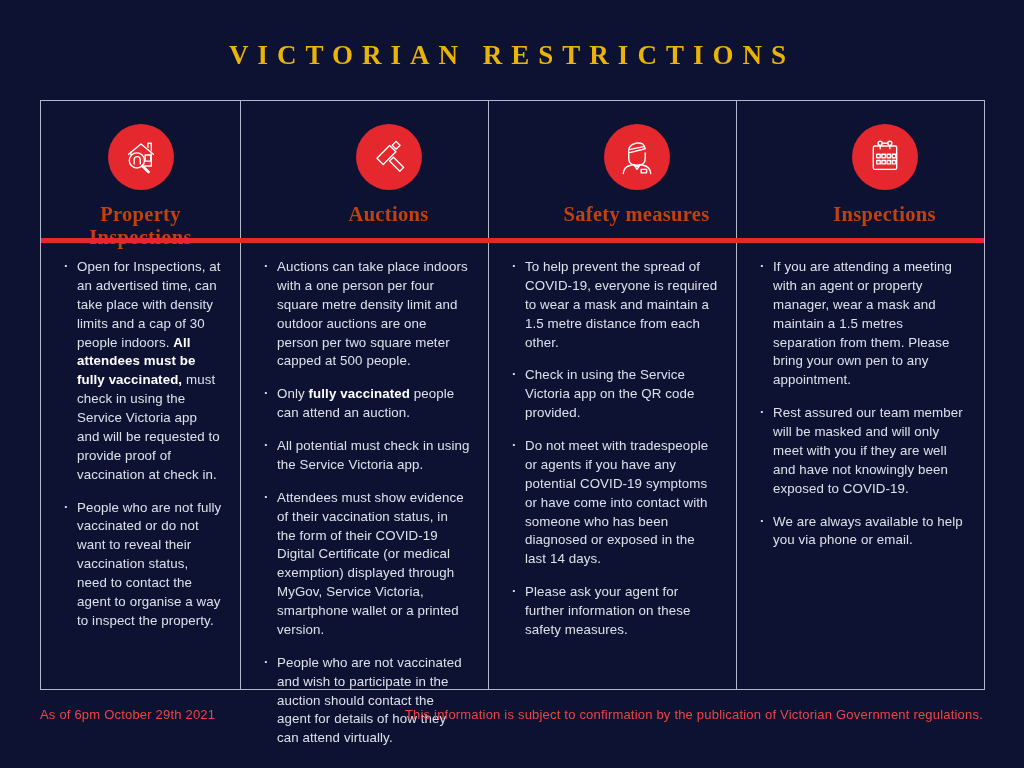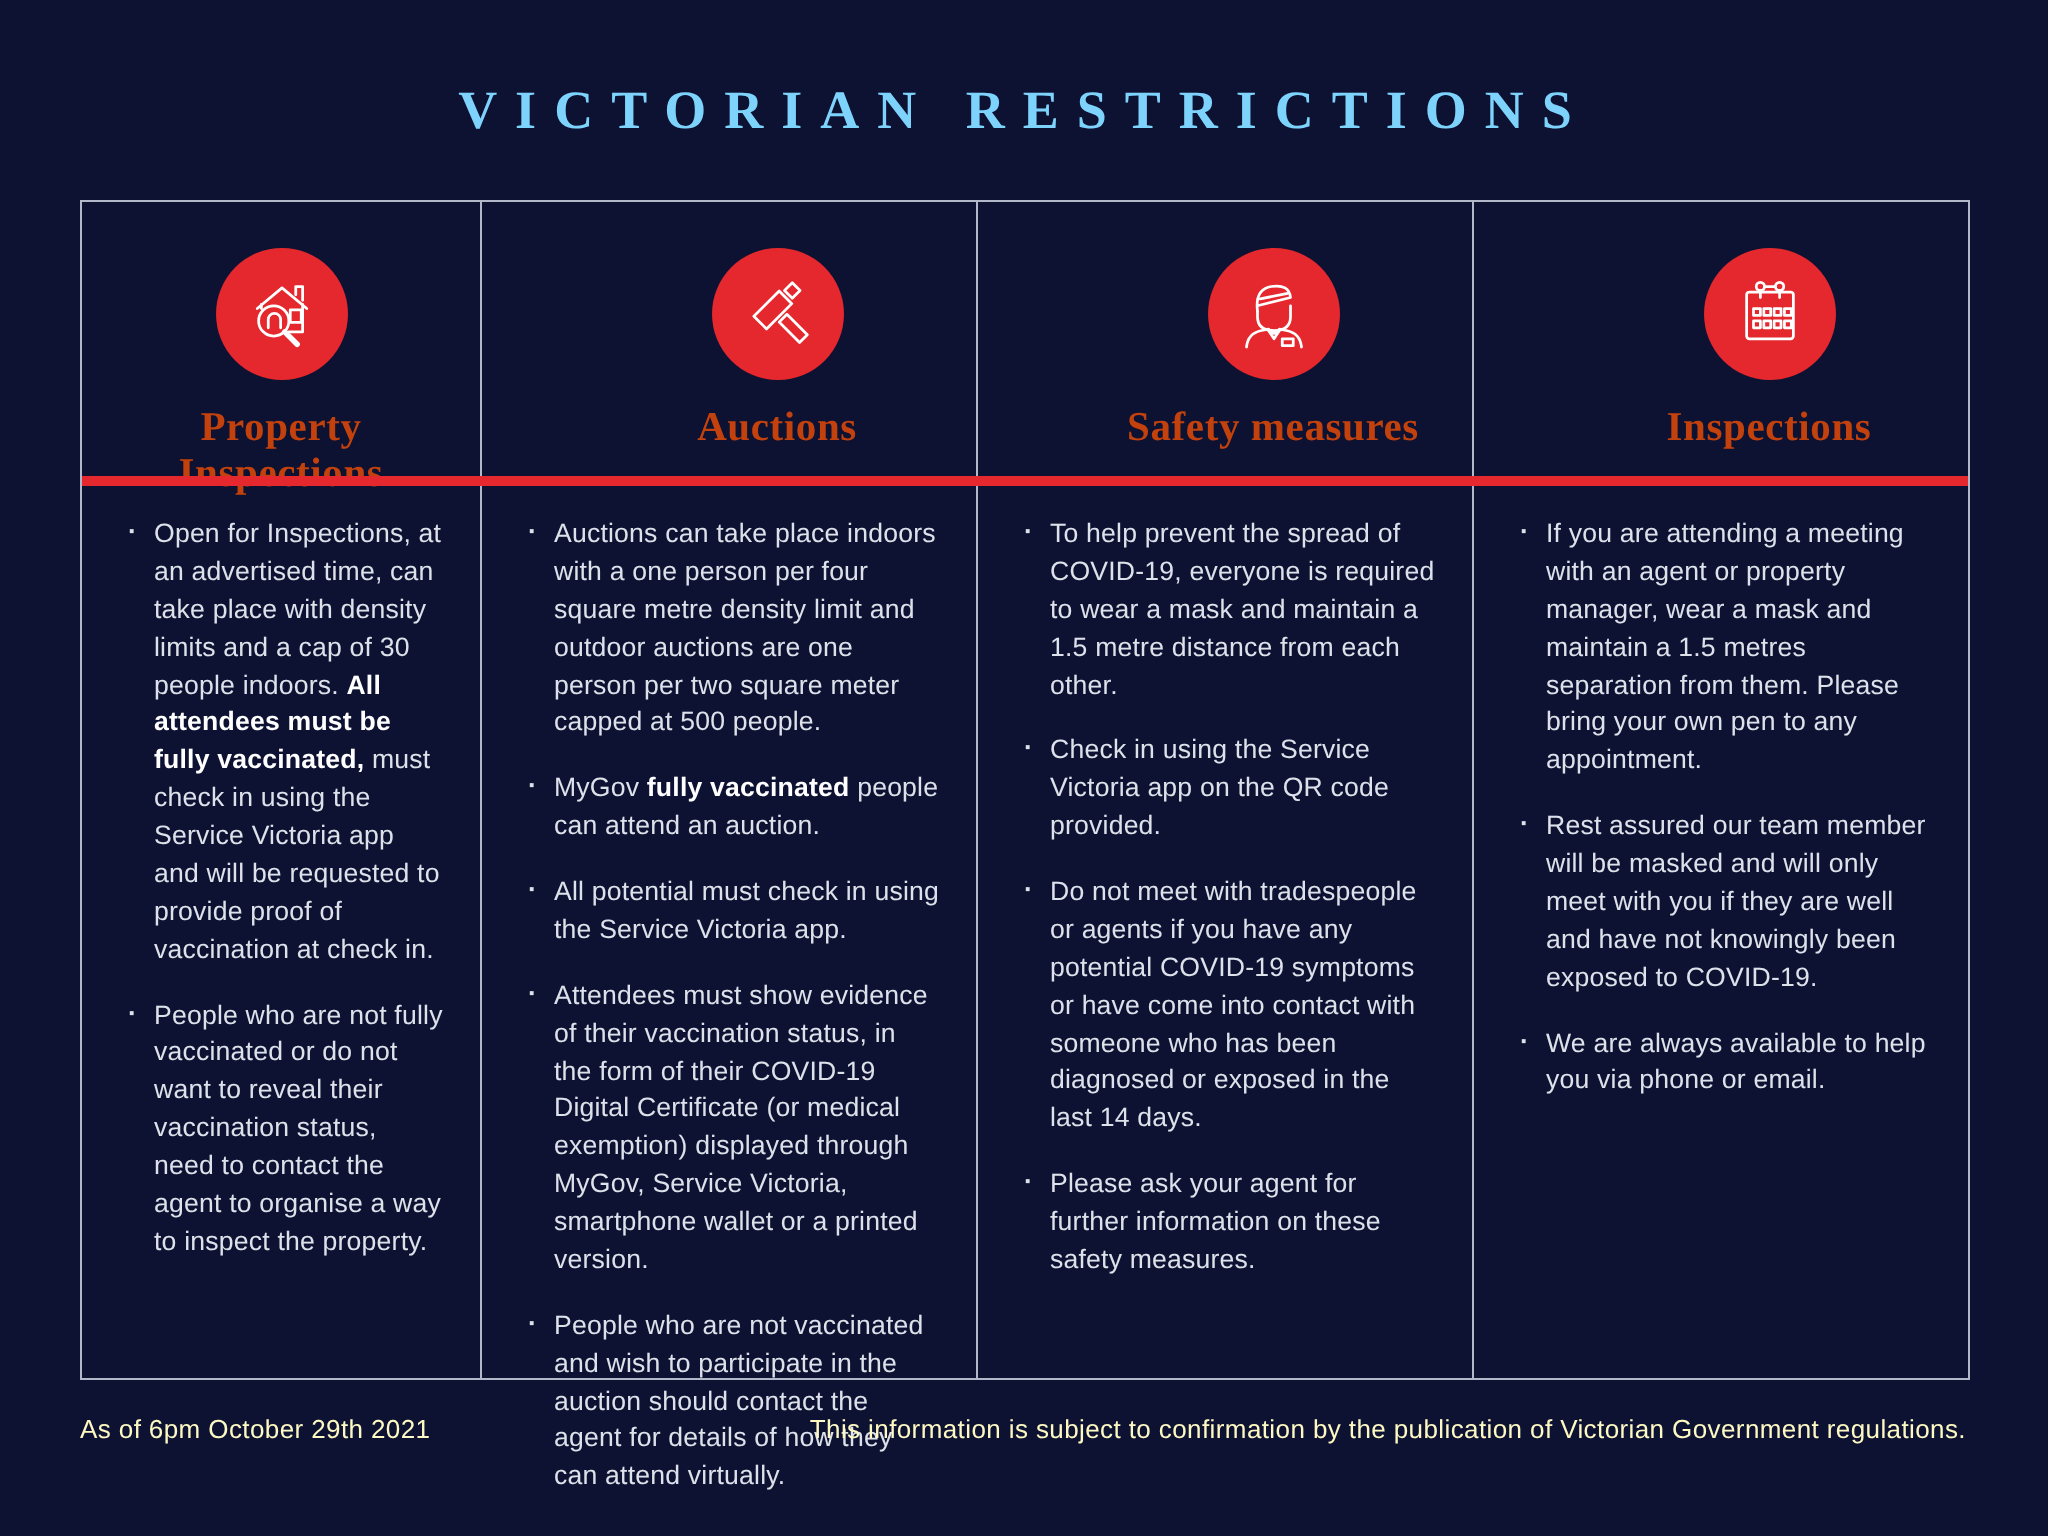--- a/index.html
+++ b/index.html
@@ -1,38 +1,38 @@
 <!DOCTYPE html>
 <html><head>
 <meta charset="utf-8">
 <style>
   html,body{margin:0;padding:0;background:#0d1232;}
   .page{position:relative;width:1024px;height:768px;background:#0d1232;overflow:hidden;
         font-family:"Liberation Sans",sans-serif;}
   .title{position:absolute;top:40px;left:0;width:100%;text-align:center;margin:0;
          font-family:"Liberation Serif",serif;font-weight:600;font-size:27px;
-         letter-spacing:9px;color:#7dd3fc;}
+         letter-spacing:9px;color:#eab308;}
   .board{position:absolute;left:40px;top:100px;width:943px;height:588px;
          border:1px solid rgba(208,213,228,0.85);display:flex;}
   .red-line{position:absolute;left:0;right:0;top:137px;height:5px;background:#e5282d;z-index:2;}
   .col{flex:1 1 0;position:relative;box-sizing:border-box;}
   .col + .col{border-left:1px solid rgba(208,213,228,0.85);padding-left:48px;}
   .icon-circle{width:66px;height:66px;border-radius:50%;background:#e5282d;
                margin:23px auto 0;display:flex;align-items:center;justify-content:center;}
   .icon-circle svg{display:block;}
   .col h2{margin:13px 8px 0;text-align:center;font-family:"Liberation Serif",serif;
           font-weight:600;font-size:20.5px;color:#c2410c;letter-spacing:0.3px;}
   .col ul{list-style:none;margin:4px;padding:0;position:absolute;top:153px;left:19px;right:14px;}
   .col li{position:relative;padding-left:13px;margin-bottom:14px;
           font-size:13.3px;line-height:1.42;color:#dde1ea;letter-spacing:0.1px;}
   .col li::before{content:"·";position:absolute;left:0;top:-1px;font-weight:bold;color:#dde1ea;}
   .col li b{color:#ffffff;font-weight:700;}
   .footer{position:absolute;left:40px;right:41px;top:707px;display:flex;
           justify-content:space-between;align-items:baseline;
-          font-size:13px;color:#fef9c3;letter-spacing:0.2px;}
+          font-size:13px;color:#ef4444;letter-spacing:0.2px;}
   svg *{stroke:#ffffff;fill:none;stroke-width:2;stroke-linecap:round;stroke-linejoin:round;}
 </style>
 </head>
 <body>
 
 <div class="page">
 
   <h1 class="title">VICTORIAN RESTRICTIONS</h1>
 
   <div class="board">
@@ -64,21 +64,21 @@
           <g transform="rotate(-45 30 28)">
             <rect x="15" y="21" width="26" height="13"></rect>
             <rect x="44" y="23.5" width="8" height="8"></rect>
             <rect x="25" y="37" width="8" height="21"></rect>
           </g>
         </svg>
       </div>
       <h2>Auctions</h2>
       <ul>
           <li><span>Auctions can take place indoors with a one person per four square metre density limit and outdoor auctions are one person per two square meter capped at 500 people.</span></li>
-          <li><span>MyGov </span><b>fully vaccinated</b><span> people can attend an auction.</span></li>
+          <li><span>Only </span><b>fully vaccinated</b><span> people can attend an auction.</span></li>
           <li><span>All potential must check in using the Service Victoria app.</span></li>
           <li><span>Attendees must show evidence of their vaccination status, in the form of their COVID-19 Digital Certificate (or medical exemption) displayed through MyGov, Service Victoria, smartphone wallet or a printed version.</span></li>
           <li><span>People who are not vaccinated and wish to participate in the auction should contact the agent for details of how they can attend virtually.</span></li>
         </ul>
     </div>
 
     <div class="col">
       <div class="icon-circle">
         <svg width="44" height="44" viewBox="0 0 64 64">
           <path d="M20 30 v4 q0 10 12 10 q12 0 12 -10 v-8"></path>

